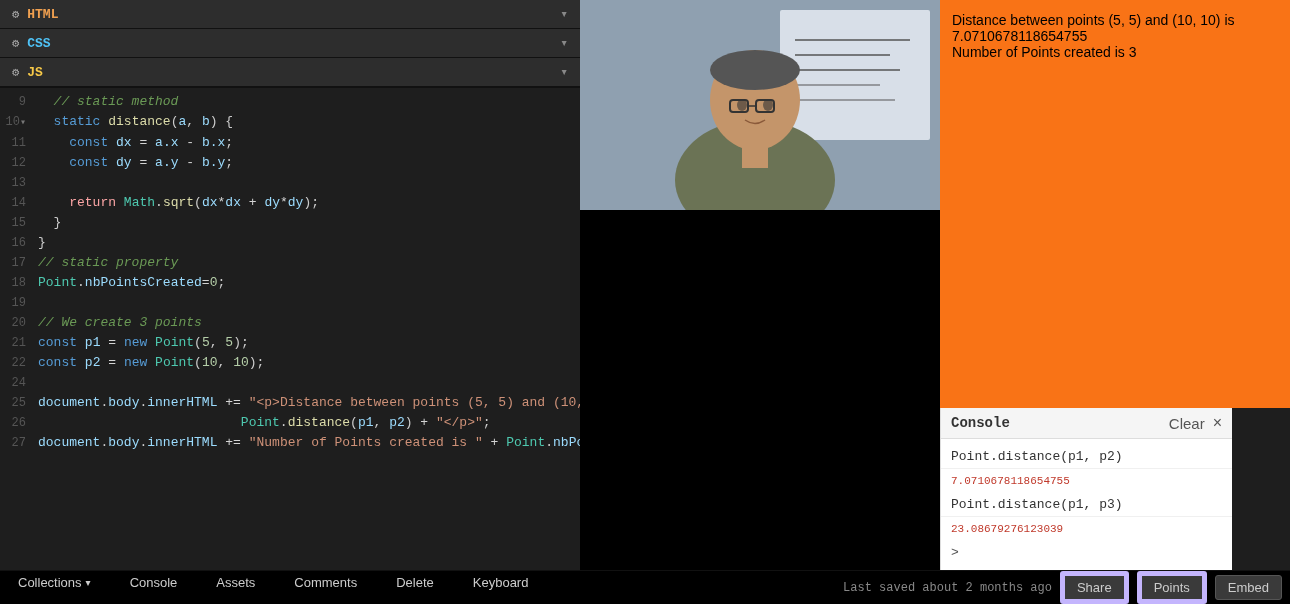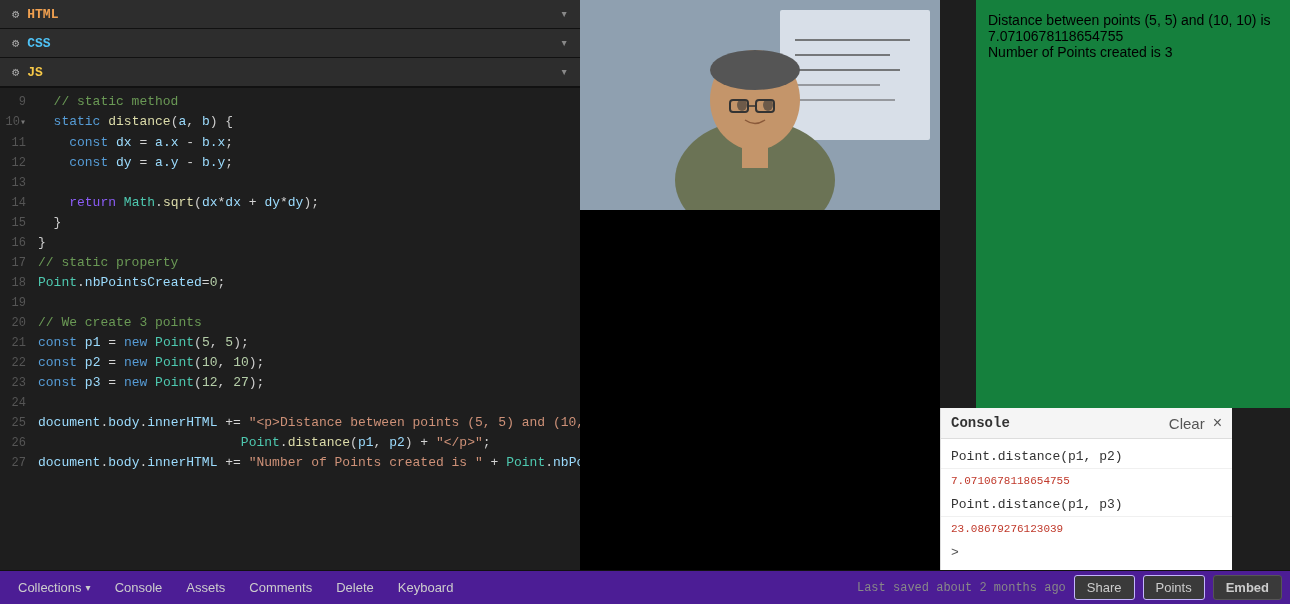--- a/index.html
+++ b/index.html
@@ -80,25 +80,25 @@
     }
 
     .line-content {
       flex: 1;
       white-space: pre;
       color: #ccc;
     }
 
     
     .kw { color: #569cd6; font-family: Liberation Mono, monospace; }
-    .kw2 { color: #8b5cf6; margin-top: 16px; }
+    .kw2 { color: #fca5a5; margin-top: 16px; }
     .fn { color: #dcdcaa; }
     .str { color: #ce9178; }
     .num { color: #b5cea8; }
-    .comment { color: #6a9955; }
+    .comment { color: #6a9955; font-style: italic; }
     .prop { color: #9cdcfe; }
     .cls { color: #4ec9b0; }
     .op { color: #d4d4d4; }
     .var { color: #9cdcfe; }
 
     
     .video-panel {
       width: 360px;
       background: #000;
       display: flex;
@@ -119,25 +119,24 @@
       position: absolute;
       top: 0; left: 0; right: 0; bottom: 0;
       background: 
         linear-gradient(180deg, #7a8a9a 0%, #9aaabb 40%, #aabbcc 60%, #8a9aaa 100%);
       opacity: 0.6;
     }
 
     
     .output-panel {
       flex: 1;
-      background: #15803d;
+      background: #f97316;
       display: flex;
       flex-direction: column;
       overflow: hidden;
-      margin-left: 36px;
     }
 
     .output-content {
       flex: 1;
       padding: 12px;
       font-family: Arial, sans-serif;
       font-size: 14px;
       color: #000;
       overflow: auto;
     }
@@ -205,26 +204,26 @@
     }
 
     .console-prompt {
       color: #555;
       padding: 4px 10px;
     }
 
     
     .bottom-bar {
       height: 34px;
-      background: #4c1d95;
-      display: flex;
-      align-items: center;
+      background: #000000;
+      display: flex;
+      align-items: flex-start;
       padding: 0 8px;
       border-top: 1px solid #111;
-      gap: 4px;
+      gap: 19px;
     }
 
     .bottom-btn {
       padding: 4px 10px;
       font-size: 13px;
       color: #ccc;
       cursor: pointer;
       background: none;
       border: none;
       border-radius: 3px;
@@ -253,33 +252,32 @@
       font-size: 12px;
       color: #888;
     }
 
     .bottom-action-btn {
       padding: 4px 12px;
       font-size: 13px;
       color: #ccc;
       cursor: pointer;
       background: #3a3a3a;
-      border: 1px solid #c4b5fd;
+      border: 5px solid #c4b5fd;
       border-radius: 3px;
     }
 
     .embed-btn {
       padding: 4px 12px;
       font-size: 13px;
       color: #ccc;
       cursor: pointer;
       background: #3a3a3a;
       border: 1px solid #555;
       border-radius: 3px;
-      font-weight: bold;
     }
 
     .line-arrow { color: #777; font-size: 10px; }
   </style>
 </head>
 <body>
 
 <div class="main-area">
 
   <div class="editor-panel">
@@ -366,24 +364,20 @@
       <div class="code-line">
         <span class="line-num">21</span>
         <span class="line-content"><span class="kw">const</span> <span class="var">p1</span> <span class="op">=</span> <span class="kw">new</span> <span class="cls">Point</span>(<span class="num">5</span>, <span class="num">5</span>);</span>
       </div>
 
       <div class="code-line">
         <span class="line-num">22</span>
         <span class="line-content"><span class="kw">const</span> <span class="var">p2</span> <span class="op">=</span> <span class="kw">new</span> <span class="cls">Point</span>(<span class="num">10</span>, <span class="num">10</span>);</span>
       </div>
 
-      <div class="code-line">
-        <span class="line-num">23</span>
-        <span class="line-content"><span class="kw">const</span> <span class="var">p3</span> <span class="op">=</span> <span class="kw">new</span> <span class="cls">Point</span>(<span class="num">12</span>, <span class="num">27</span>);</span>
-      </div>
 
       <div class="code-line">
         <span class="line-num">24</span>
         <span class="line-content"></span>
       </div>
 
       <div class="code-line">
         <span class="line-num">25</span>
         <span class="line-content"><span class="prop">document</span>.<span class="prop">body</span>.<span class="prop">innerHTML</span> <span class="op">+=</span> <span class="str">"&lt;p&gt;Distance between points (5, 5) and (10, 10) is "</span> </span>
       </div>

